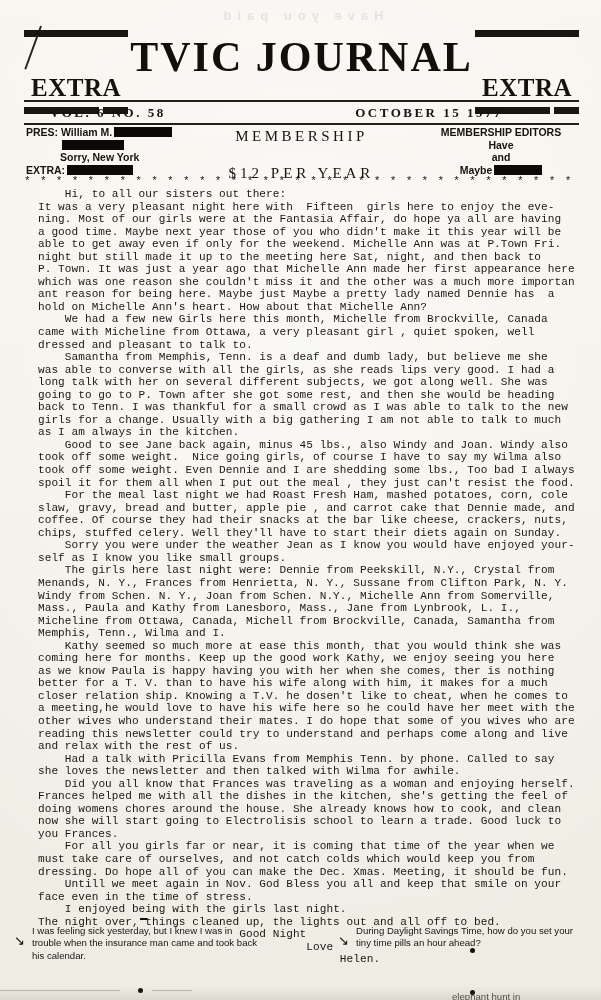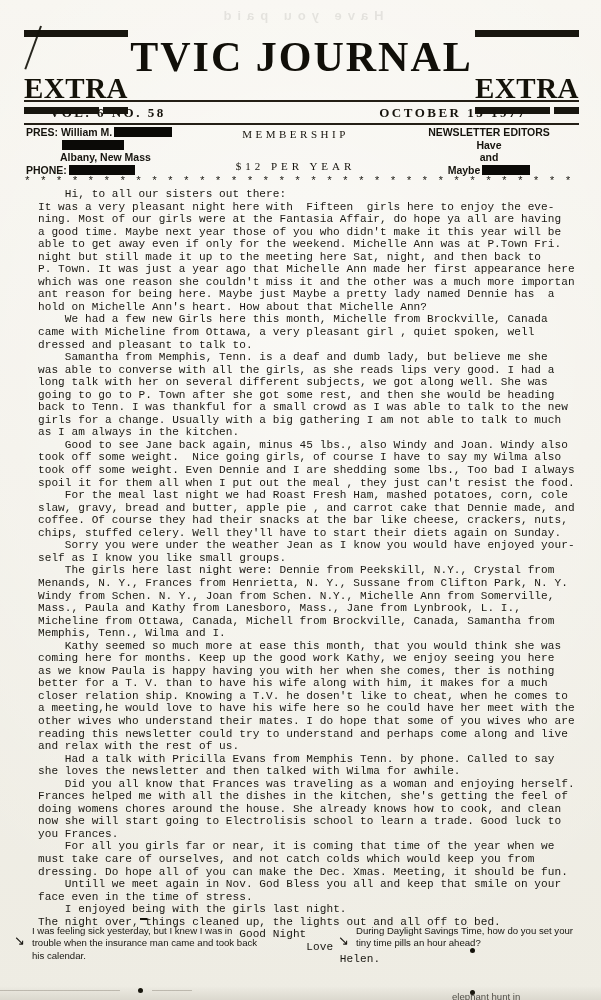--- a/index.html
+++ b/index.html
@@ -64,21 +64,21 @@
     margin: 0 0 5px 0;
   }
   .extra-bar.split {
     margin: 5px 0 0 0;
     background:
       linear-gradient(to right, #18160f 0 72%, transparent 72% 76%, #18160f 76% 100%);
   }
   .extra-word {
     font-family: "Liberation Serif", serif;
     font-weight: bold;
-    font-size: 29px;
+    font-size: 25px;
     letter-spacing: 0.5px;
     line-height: 28px;
     color: #141209;
     margin-top: 37px;
   }
   .pen-stroke {
     position: absolute;
     left: 16px;
     top: -4px;
     width: 2px;
@@ -121,27 +121,27 @@
     font-family: "Liberation Serif", serif;
     font-size: 13px;
     font-weight: bold;
     letter-spacing: 2.5px;
     line-height: 19px;
     color: #17140d;
     display: flex;
     align-items: flex-start;
   }
   .vol-left  { margin-left: 26px; }
-  .vol-right { margin-left: auto; margin-right: 52px; }
+  .vol-right { margin-left: auto; margin-right: 76px; }
 
   
   .info-band {
     position: absolute;
     left: 24px;
-    right: 34px;
+    right: 22px;
     top: 126px;
     height: 48px;
   }
   .info-left {
     position: absolute;
     left: 2px;
     top: 0;
     font-family: "Liberation Sans", sans-serif;
     font-weight: bold;
     font-size: 10.5px;
@@ -149,21 +149,21 @@
     color: #15130d;
     white-space: nowrap;
   }
   .info-left .ind { padding-left: 34px; }
   .info-center {
     position: absolute;
     left: 0; right: 0;
     top: 2px;
     text-align: center;
     font-family: "Liberation Serif", serif;
-    font-size: 11px;
+    font-size: 15px;
     letter-spacing: 3.5px;
     color: #17140d;
   }
   .info-center .line2 { margin-top: 20px; letter-spacing: 4px; }
   .info-right {
     position: absolute;
     right: 2px;
     top: 0;
     width: 152px;
     text-align: center;
@@ -300,31 +300,31 @@
   <div class="volume-line">
     <span class="vol-left">VOL. 6  NO.  58</span>
     <span class="vol-right">OCTOBER  15 1977</span>
   </div>
   <div class="rule rule-bottom"></div>
 
   <div class="info-band">
     <div class="info-left">
       <div><span>PRES: William M.</span><span class="redact r-w58"></span></div>
       <div class="ind"><span class="redact r-w62"></span></div>
-      <div class="ind">Albany, New Mass</div>
-      <div><span>PHONE:</span><span class="redact r-w66"></span></div>
+      <div class="ind">Sorry, New York</div>
+      <div><span>EXTRA:</span><span class="redact r-w66"></span></div>
     </div>
 
     <div class="info-center">
       <div>MEMBERSHIP</div>
       <div class="line2">$12 PER YEAR</div>
     </div>
 
     <div class="info-right">
-      <div>NEWSLETTER EDITORS</div>
+      <div>MEMBERSHIP EDITORS</div>
       <div>Have</div>
       <div>and</div>
       <div><span>Maybe</span><span class="redact r-w48"></span></div>
     </div>
   </div>
 
   <div class="asterisks">* * * * * * * * * * * * * * * * * * * * * * * * * * * * * * * * * * * * * * * * * * * * * * * * * * * * * * * * * * * * * * * * * * * * *</div>
 
   <div class="body-text">    Hi, to all our sisters out there:
 It was a very pleasant night here with  Fifteen  girls here to enjoy the eve-

